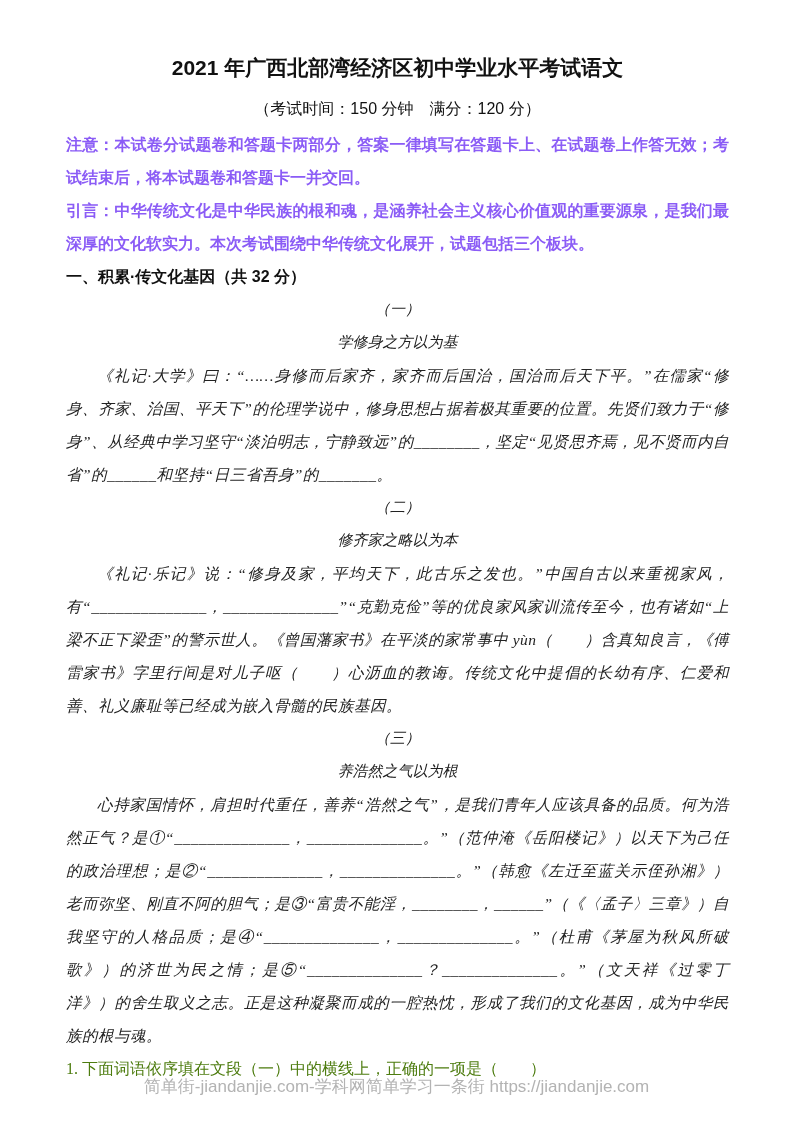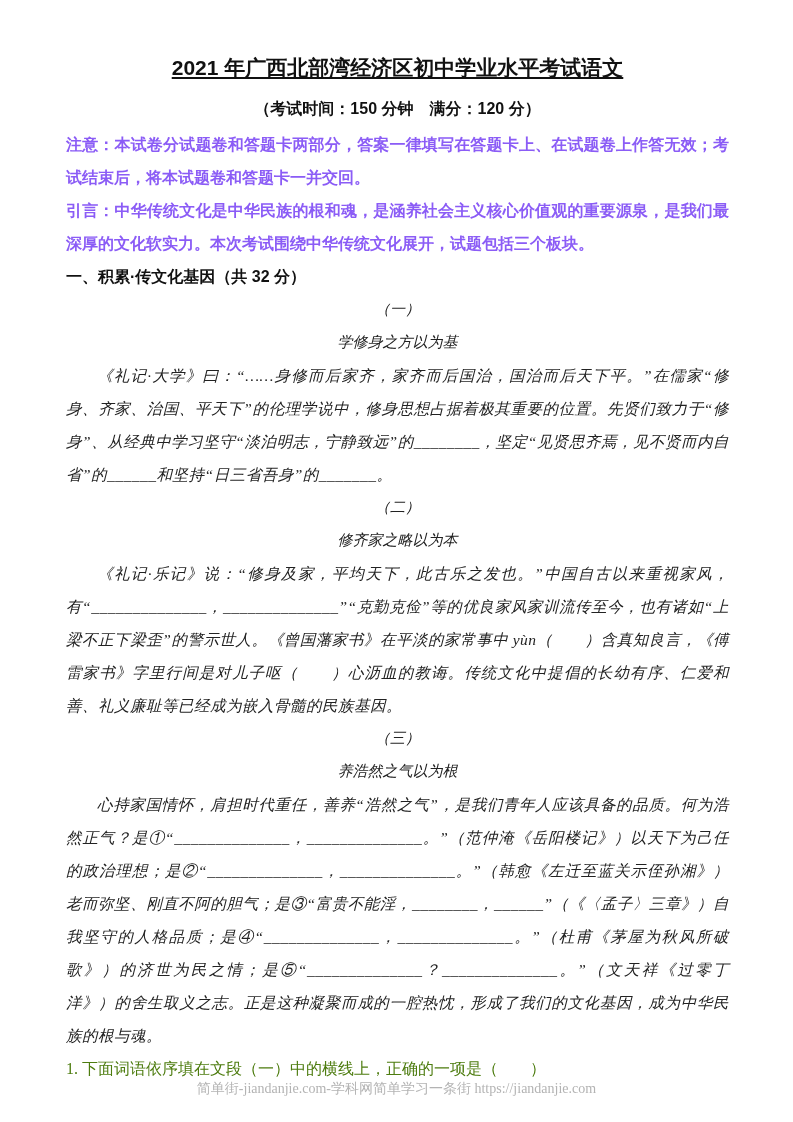--- a/index.html
+++ b/index.html
@@ -16,27 +16,26 @@
     padding: 52px 64px 0 66px;
   }
   .doc-title {
     margin: 0 0 10px 0;
     text-align: center;
     font-family: "Liberation Sans", sans-serif;
     font-weight: bold;
     font-size: 21px;
     line-height: 32px;
     color: #111;
-    text-decoration: underline;
   }
   .subtitle {
     margin: 0 0 4px 0;
     text-align: center;
     font-family: "Liberation Sans", sans-serif;
-    font-weight: bold;
+    font-weight: normal;
     font-size: 16px;
     line-height: 30px;
     color: #111;
   }
   .bold-para {
     margin: 0;
     font-family: "Liberation Sans", sans-serif;
     font-weight: bold;
     font-size: 16px;
     line-height: 33px;
@@ -74,22 +73,22 @@
     font-size: 16px;
     line-height: 33px;
     color: #4d7c0f;
   }
   .footer-watermark {
     position: absolute;
     left: 0;
     bottom: 24px;
     width: 100%;
     text-align: center;
-    font-family: Liberation Serif, serif;
-    font-size: 14px;
+    font-family: Liberation Sans, sans-serif;
+    font-size: 17px;
     color: #b3b3b3;
   }
 </style>
 </head>
 <body>
 
 <div class="page">
 
   <h1 class="doc-title">2021 年广西北部湾经济区初中学业水平考试语文</h1>
 

